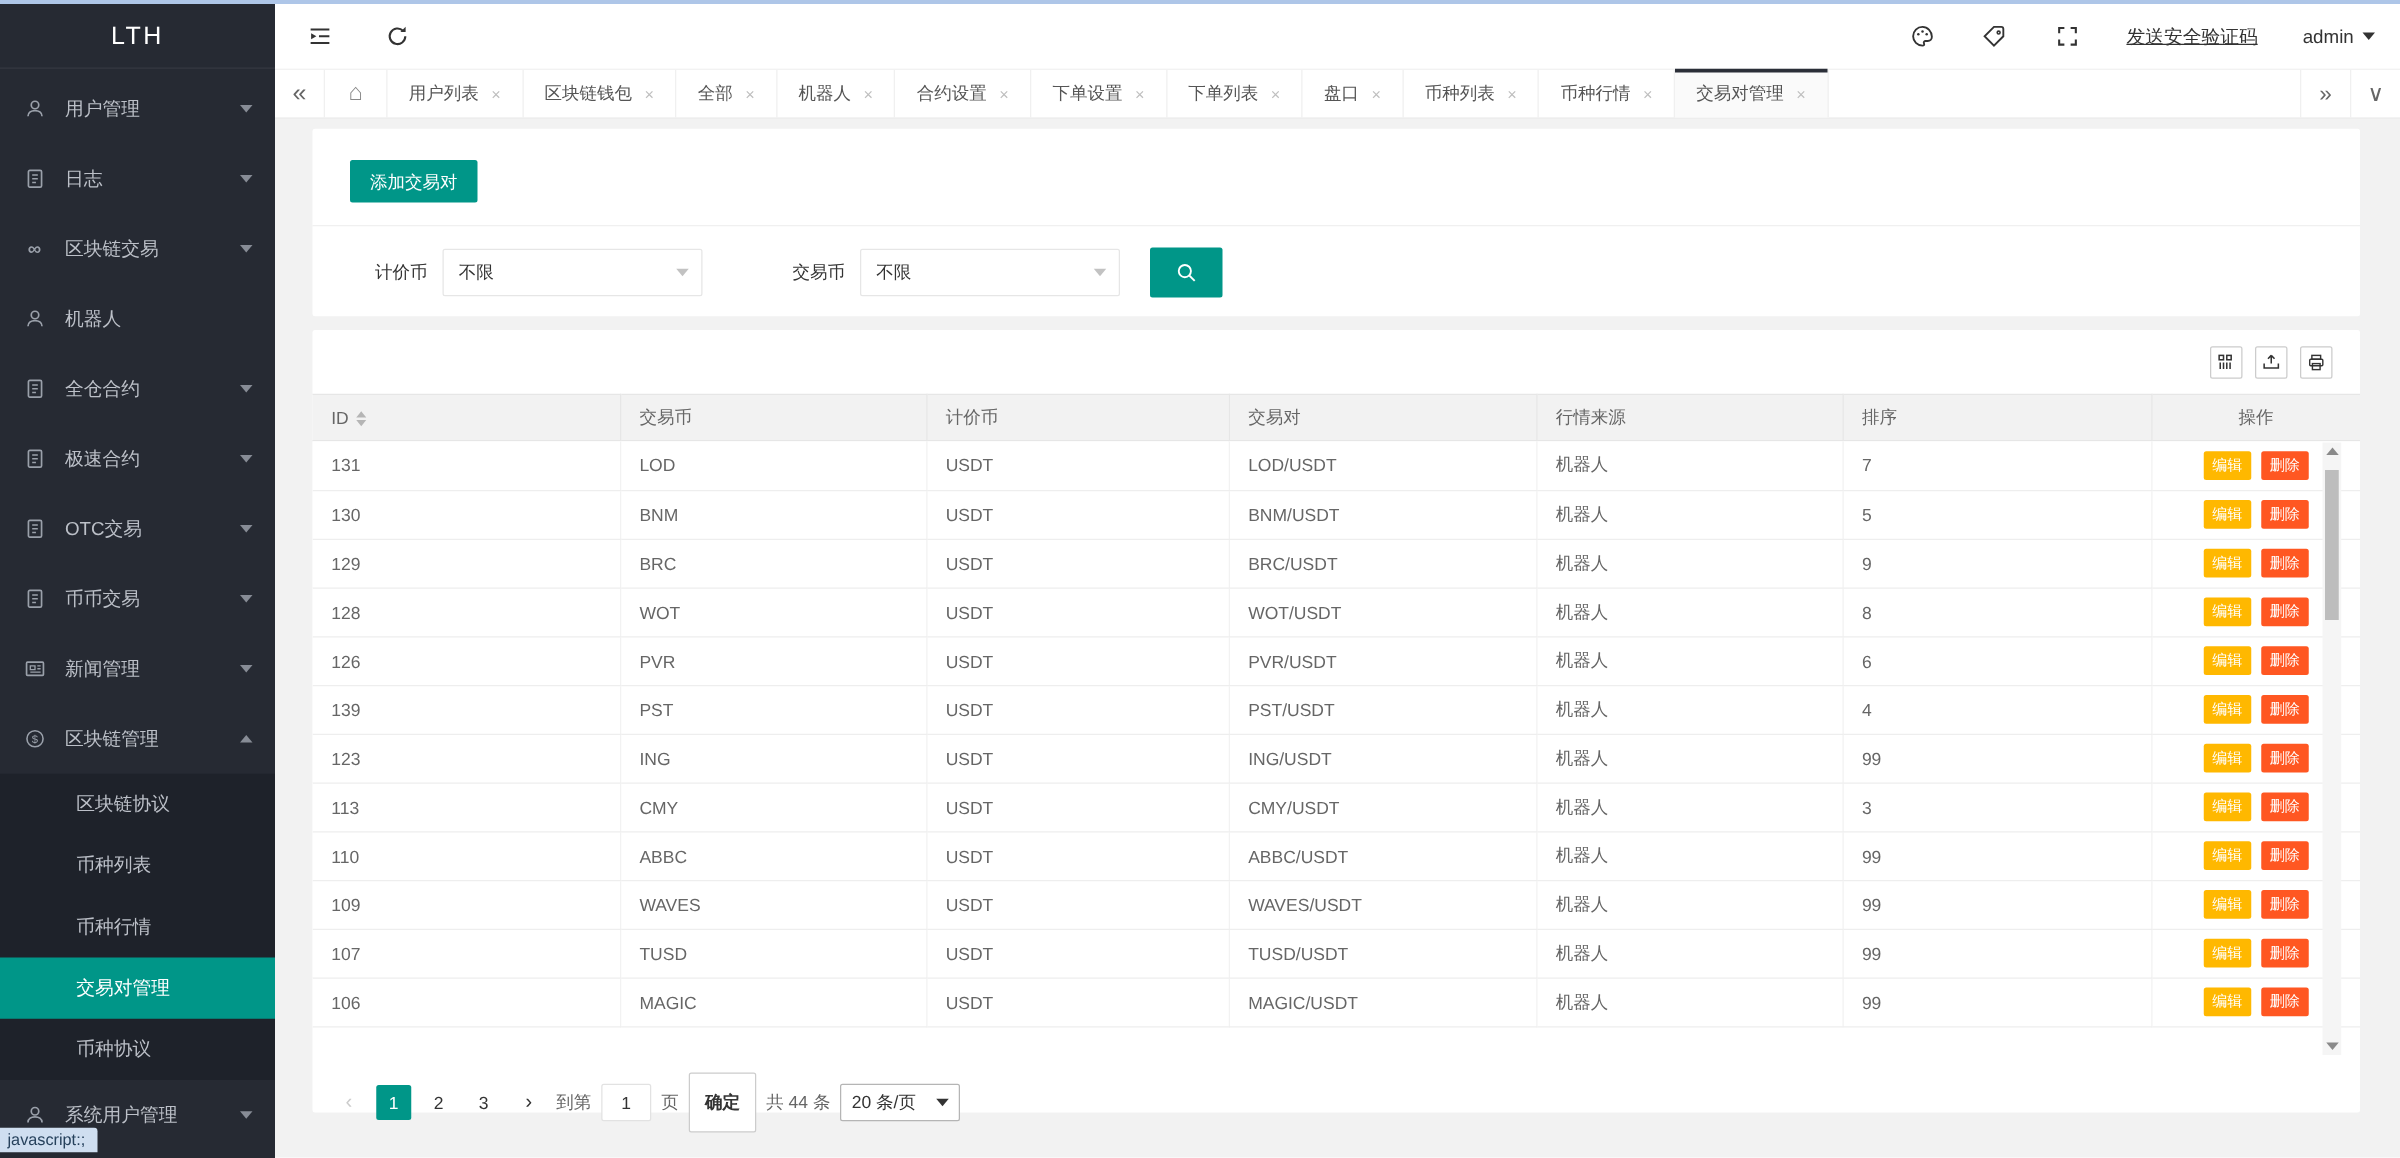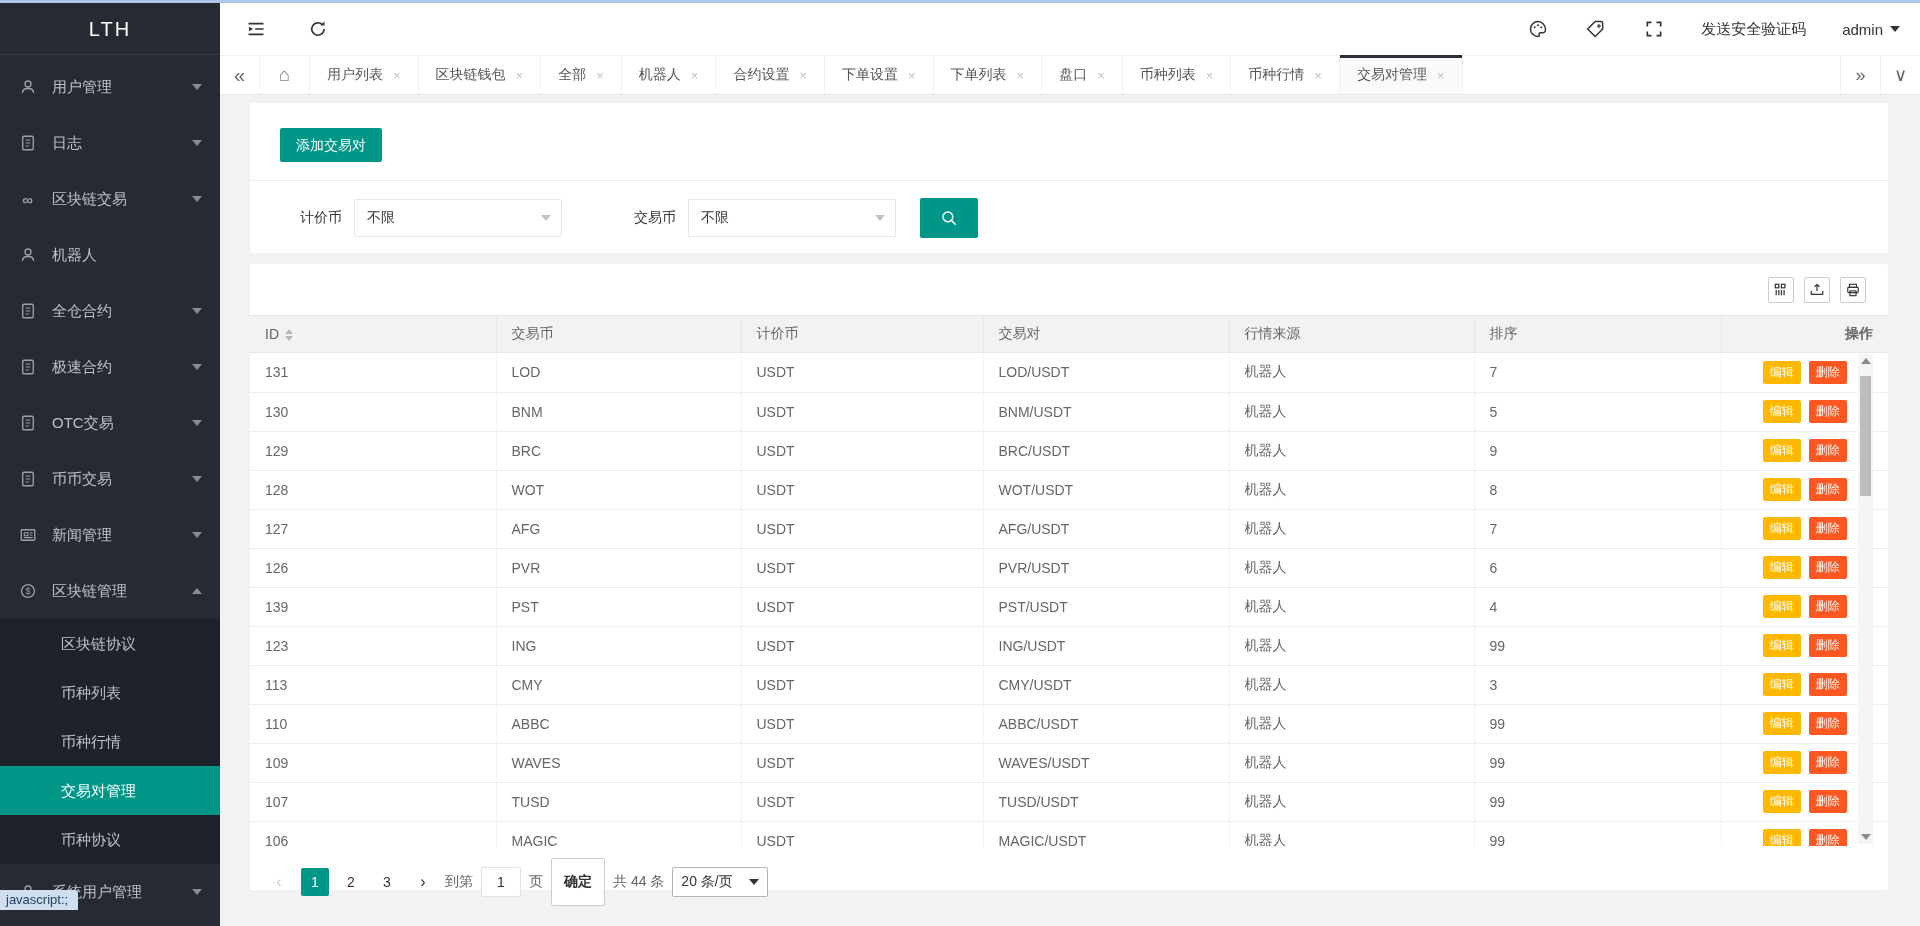--- a/index.html
+++ b/index.html
@@ -25,21 +25,21 @@
   .sub-item { height:49px; line-height:49px; padding-left:61px; color:#bcc0c8; font-size:15px; cursor:pointer; }
   .sub-item.active { background:var(--accent); color:#fff; }
 
   
   .main { margin-left:220px; }
   .hdr { height:52px; margin-top:3px; background:#fff; display:flex; align-items:center; padding:0 20px 0 25px; }
   .hdr-ic { width:22px; height:22px; color:#333; cursor:pointer; display:inline-flex; align-items:center; justify-content:center; }
   .hdr-ic svg { width:20px; height:20px; }
   .hdr-left { display:flex; gap:40px; align-items:center; }
   .hdr-right { margin-left:auto; display:flex; align-items:center; gap:36px; }
-  .hdr-text { font-size:15px; color:#333; cursor:pointer; }
+  .hdr-text { font-size:15px; color:#333; cursor:pointer;text-decoration:underline; }
   .hdr-user { font-size:15px; color:#333; display:flex; align-items:center; gap:7px; cursor:pointer; }
   .hdr-user .ucaret { width:0; height:0; border-left:5px solid transparent; border-right:5px solid transparent; border-top:6px solid #333; }
 
   
   .tabbar { height:40px; background:#fff; border-top:1px solid #f2f2f2; border-bottom:1px solid #e8e8e8; display:flex; align-items:stretch; }
   .tb-ctrl { width:40px; display:flex; align-items:center; justify-content:center; color:#666; font-size:20px;
              border-right:1px solid #f0f0f0; cursor:pointer; flex:0 0 40px; }
   .tb-home { width:50px; display:flex; align-items:center; justify-content:center; color:#888; font-size:19px;
              border-right:1px solid #f0f0f0; cursor:pointer; flex:0 0 50px; }
   .tab { display:flex; align-items:center; gap:10px; padding:0 17px; font-size:14px; color:#555;
@@ -73,21 +73,21 @@
 
   .card-table { margin-top:11px; height:626px; position:relative; }
   .tb-toolbar { height:51px; display:flex; align-items:center; justify-content:flex-end; padding-right:22px; gap:10px; }
   .tool-btn { width:26px; height:26px; border:1px solid #ccc; border-radius:2px; background:#fff; cursor:pointer;
               display:flex; align-items:center; justify-content:center; color:#333; }
   .tool-btn svg { width:14px; height:14px; }
 
   .tbl { width:100%; border-collapse:collapse; table-layout:fixed; }
   .tbl th { background:#f2f2f2; border:1px solid #e6e6e6; border-left:none; height:37px; font-weight:normal;
             font-size:14px; color:#666; text-align:left; padding:0 15px; }
-  .tbl th:last-child { text-align:right; border-right:none;font-weight:bold; }
+  .tbl th:last-child { text-align:center; border-right:none; }
   .tbl th:first-child { border-left:none; }
   .sort { display:inline-flex; flex-direction:column; vertical-align:middle; margin-left:6px; gap:2px; cursor:pointer; }
   .sort i { width:0; height:0; border-left:4px solid transparent; border-right:4px solid transparent; }
   .sort .su { border-bottom:5px solid #b5b5b5; }
   .sort .sd { border-top:5px solid #b5b5b5; }
 
   .tbody-wrap { height:493px; overflow:hidden; }
   .tbl td { border-bottom:1px solid #eee; border-right:1px solid #f2f2f2; height:39px; font-size:14px; color:#666;
             padding:0 15px; background:#fff; }
   .tbl td:last-child { border-right:none; text-align:center; }
@@ -113,21 +113,21 @@
   .pg.num.active { background:var(--accent); color:#fff; border-radius:2px; cursor:default; }
   .pg-text { color:#666; }
   .pg-input { width:40px; height:30px; border:1px solid #e2e2e2; border-radius:2px; text-align:center; font-size:14px; color:#333; }
   .pg-btn { height:48px; padding:0 12px; background:#fff; border:1px solid #ccc; border-radius:2px; font-size:14px;
             font-weight:bold; color:#333; cursor:pointer; }
   .pg-select { height:30px; border:1px solid #b5b5b5; border-radius:2px; background:#fff; display:flex; align-items:center;
             padding:0 8px; gap:16px; cursor:pointer; }
   .pg-select .pcaret { width:0; height:0; border-left:5px solid transparent; border-right:5px solid transparent; border-top:6px solid #333; }
 
   
-  .status-badge { position:fixed; left:0; bottom:16px; background:#cfdef0; color:#26415c; font-size:13px;
+  .status-badge { position:fixed; left:0; bottom:4px; background:#cfdef0; color:#26415c; font-size:13px;
             padding:2px 10px 3px 6px; border-top-right-radius:3px; z-index:70; }
 </style>
 </head>
 <body style="--accent: #009688; --warn: #FFB800; --danger: #FF5722; --side: #262a33;">
 
 <div class="top-strip"></div>
 
 <aside class="sidebar">
   <div class="logo">LTH</div>
   <nav class="nav" id="side-nav">
@@ -463,29 +463,20 @@
               <tr>
                 <td>128</td>
                 <td>WOT</td>
                 <td>USDT</td>
                 <td>WOT/USDT</td>
                 <td>机器人</td>
                 <td>8</td>
                 <td><button class="rbtn edit">编辑</button><button class="rbtn del">删除</button></td>
               </tr>
               <tr>
-                <td>127</td>
-                <td>AFG</td>
-                <td>USDT</td>
-                <td>AFG/USDT</td>
-                <td>机器人</td>
-                <td>7</td>
-                <td><button class="rbtn edit">编辑</button><button class="rbtn del">删除</button></td>
-              </tr>
-              <tr>
                 <td>126</td>
                 <td>PVR</td>
                 <td>USDT</td>
                 <td>PVR/USDT</td>
                 <td>机器人</td>
                 <td>6</td>
                 <td><button class="rbtn edit">编辑</button><button class="rbtn del">删除</button></td>
               </tr>
               <tr>
                 <td>139</td>

